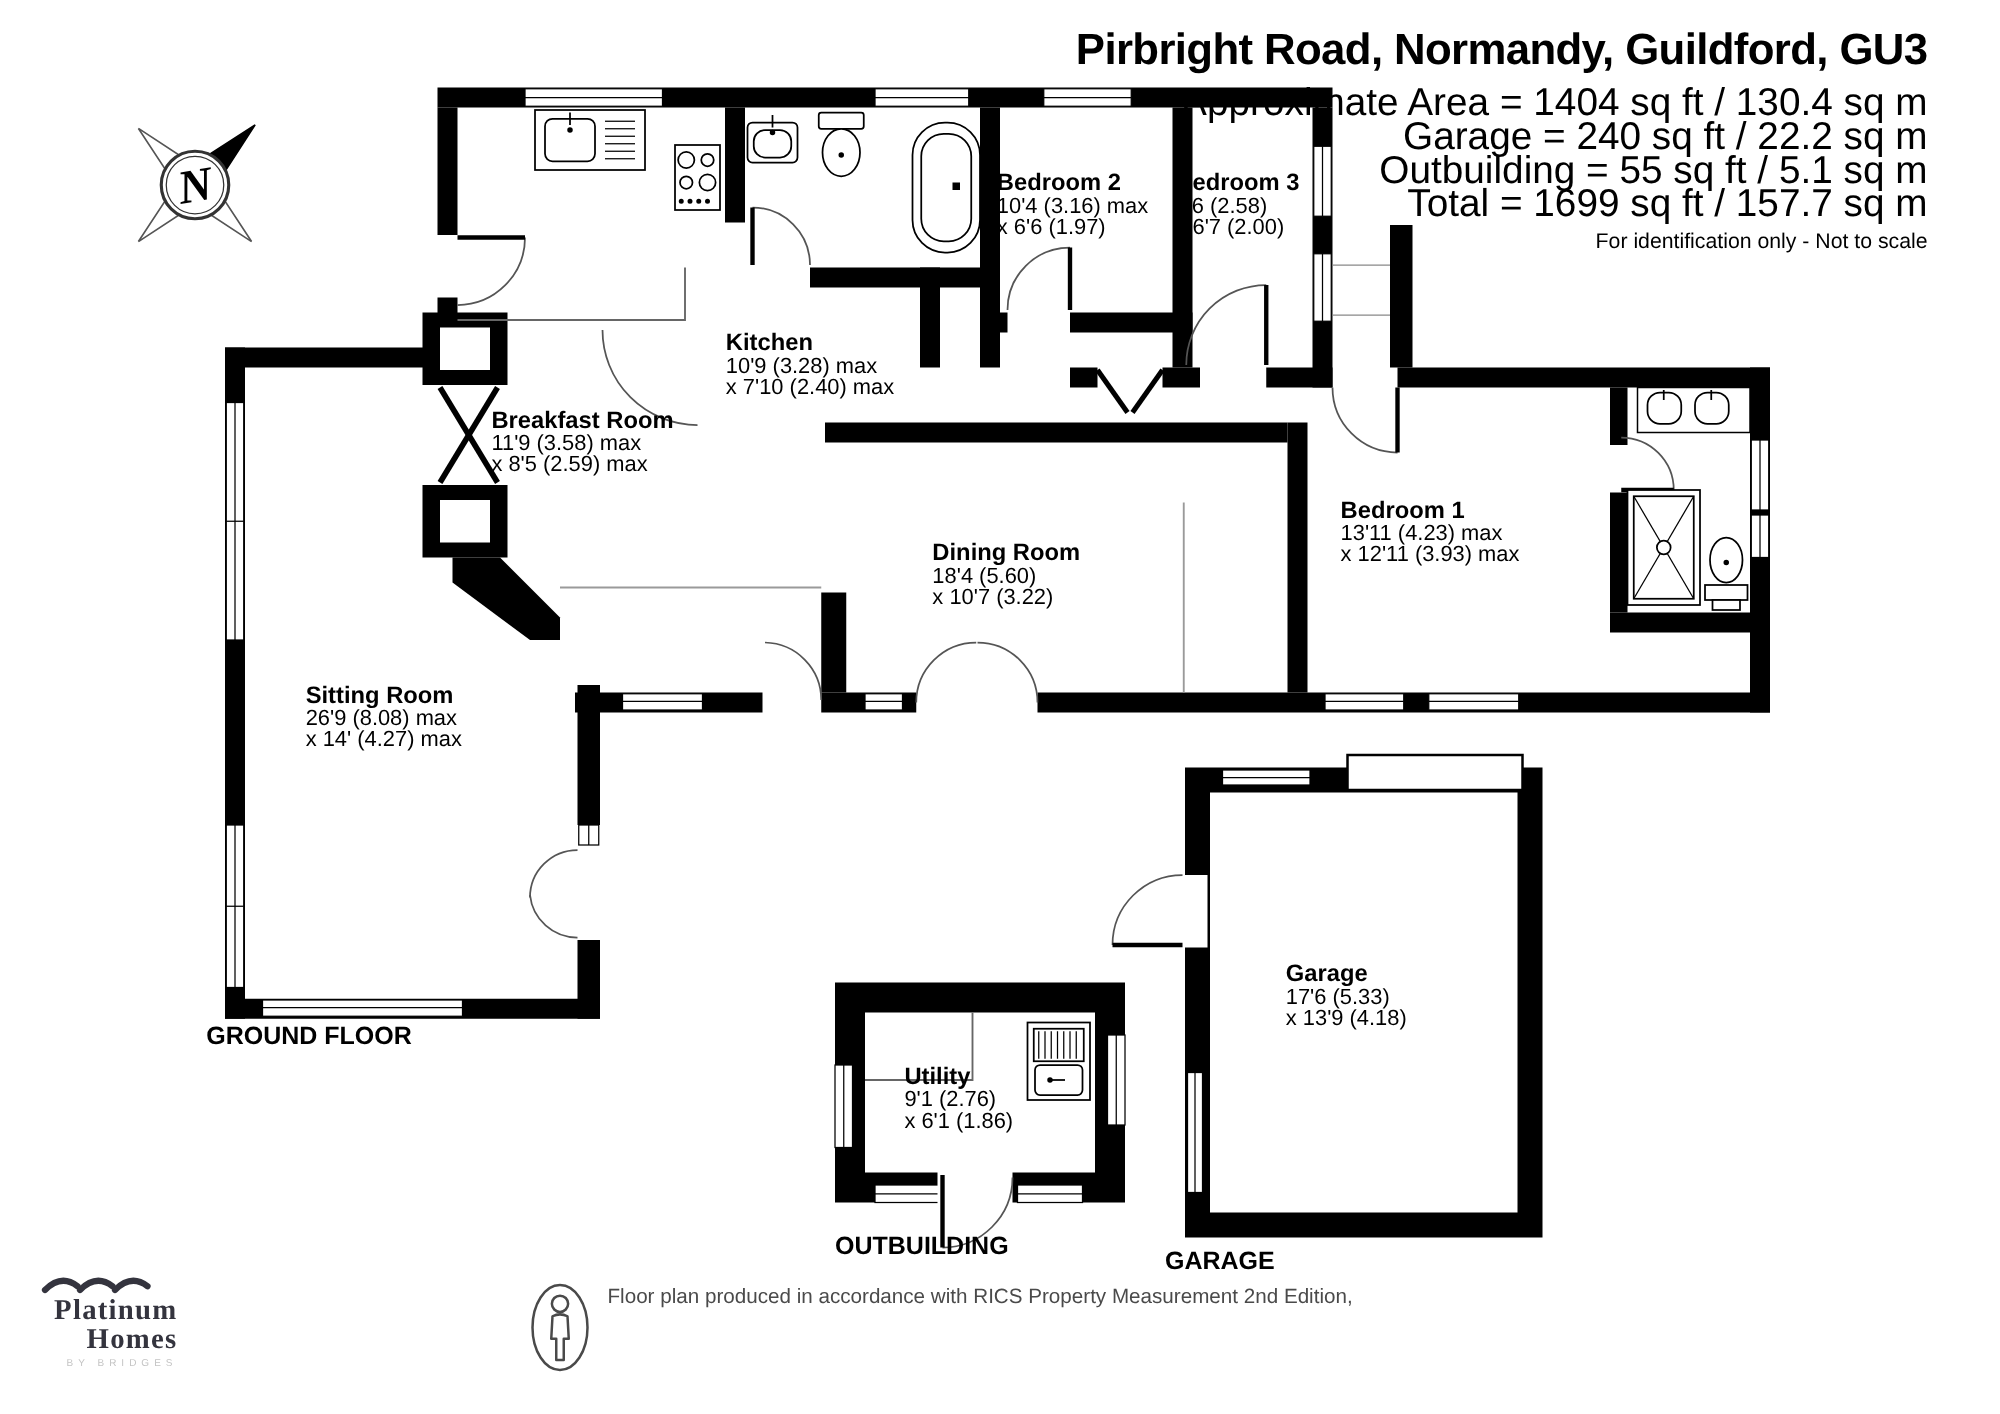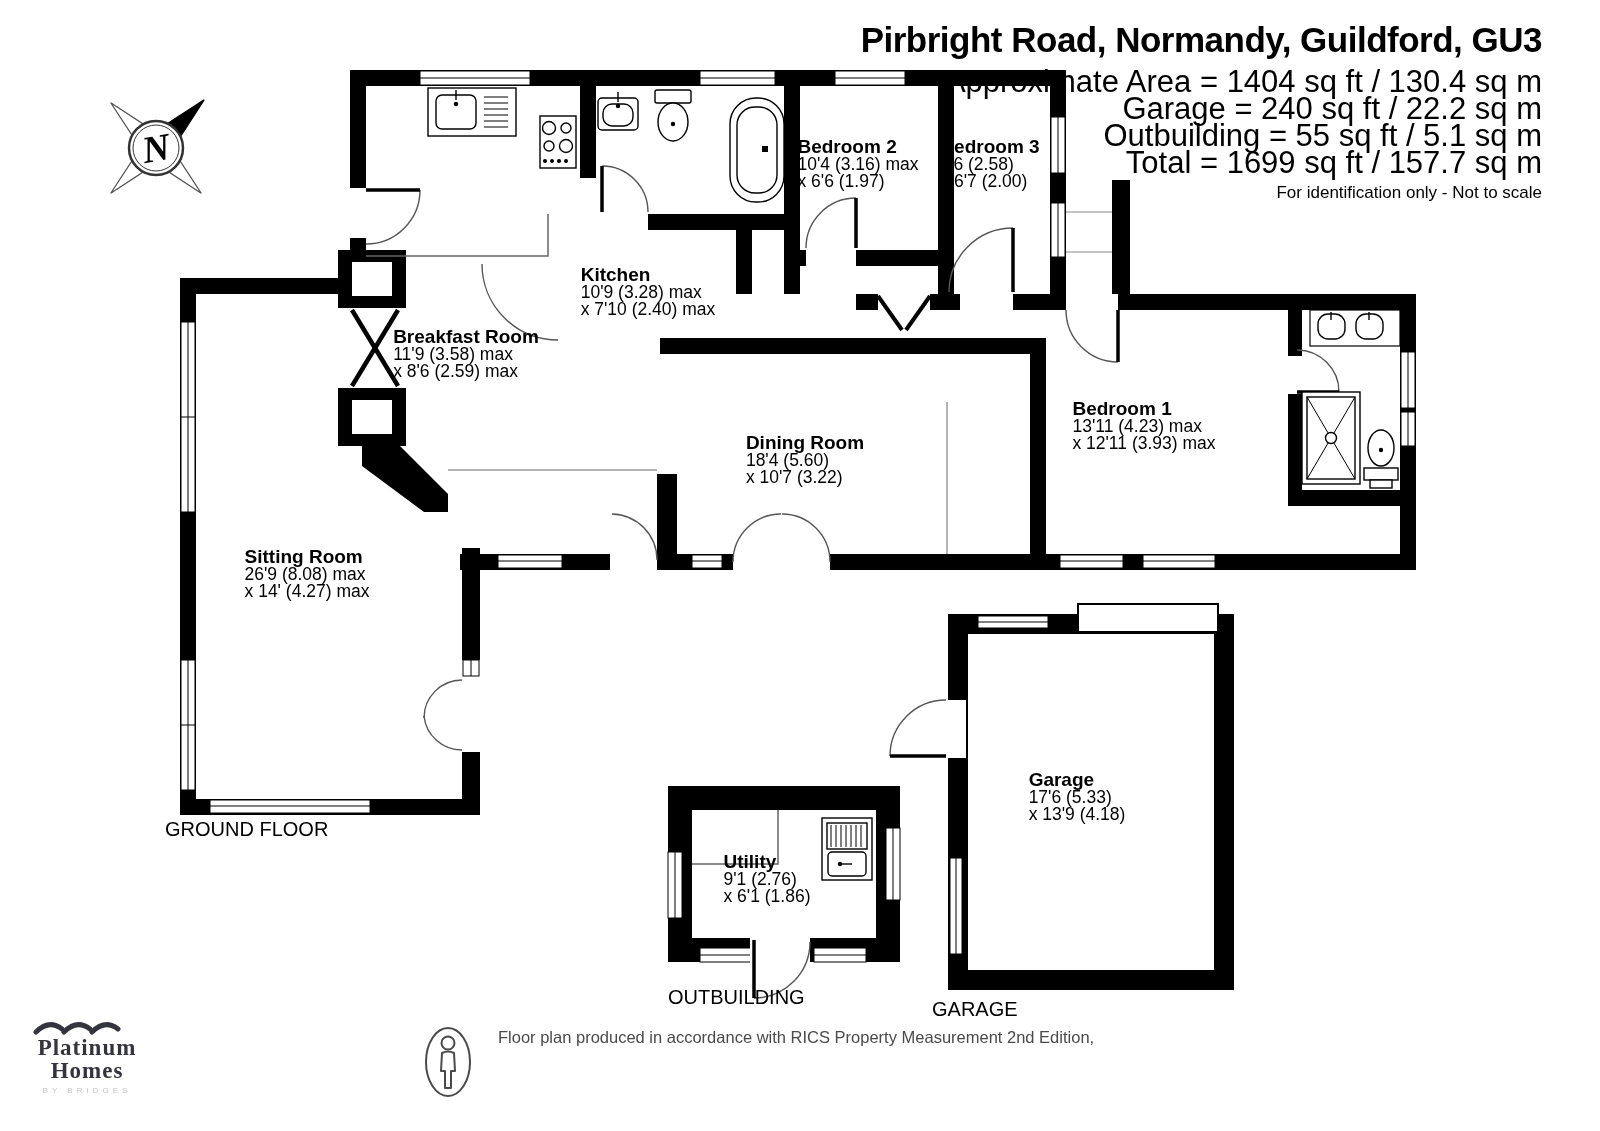--- a/index.html
+++ b/index.html
@@ -9,28 +9,28 @@
   .plan{position:absolute;left:0;top:0;}
   
   .header{position:absolute;top:20px;right:58px;text-align:right;}
   .title{font-size:35px;font-weight:bold;letter-spacing:-0.5px;line-height:40px;}
   .areas{margin-top:8px;font-size:31px;line-height:27px;}
   .disclaimer{margin-top:7px;font-size:17px;}
   
   .room-label{position:absolute;transform:translateX(-50%);text-align:left;white-space:nowrap;}
   .rn{font-weight:bold;font-size:19px;line-height:17px;}
   .rd{font-size:17.5px;line-height:16.5px;margin-top:0.5px;}
-  .floor-label{position:absolute;font-weight:normal;font-size:20px;white-space:nowrap;}
+  .floor-label{position:absolute;font-weight:bold;font-size:20px;white-space:nowrap;}
   
   .footer{position:absolute;left:424px;top:1026px;display:flex;align-items:flex-start;}
-  .footer-text{margin-left:26px;font-size:16.5px;line-height:22px;color:#4a4a4a;}
+  .footer-text{margin-left:14px;font-size:16.5px;line-height:22px;color:#4a4a4a;}
   .fcopy{margin-left:26px;}
   .fref{margin-left:24px;}
   
-  .logo{position:absolute;left:32px;top:1016px;width:110px;text-align:center;color:#34343e;}
+  .logo{position:absolute;left:32px;top:1016px;width:110px;text-align:right;color:#34343e;}
   .logo-name{font-family:"Liberation Serif",serif;font-weight:bold;font-size:23px;line-height:23px;letter-spacing:1px;}
   .logo-tag{margin-top:4px;font-size:8px;letter-spacing:4px;color:#c4c4c4;}
   .compass{position:absolute;left:84px;top:72px;}
 </style>
 </head>
 <body>
 
 <div class="canvas">
 
   <svg class="plan" width="1600" height="1131" viewBox="0 0 1600 1131">
@@ -313,21 +313,21 @@
       <div>Garage = 240 sq ft / 22.2 sq m</div>
       <div>Outbuilding = 55 sq ft / 5.1 sq m</div>
       <div>Total = 1699 sq ft / 157.7 sq m</div>
     </div>
     <div class="disclaimer">For identification only - Not to scale</div>
   </div>
 
   <div class="room-label" style="left:466px;top:328px;">
     <div class="rn">Breakfast Room</div>
     <div class="rd">11'9 (3.58) max</div>
-    <div class="rd">x 8'6 (2.59) max</div>
+    <div class="rd">x 8'5 (2.59) max</div>
   </div>
   <div class="room-label" style="left:648px;top:266px;">
     <div class="rn">Kitchen</div>
     <div class="rd">10'9 (3.28) max</div>
     <div class="rd">x 7'10 (2.40) max</div>
   </div>
   <div class="room-label" style="left:858px;top:138px;">
     <div class="rn">Bedroom 2</div>
     <div class="rd">10'4 (3.16) max</div>
     <div class="rd">x 6'6 (1.97)</div>

